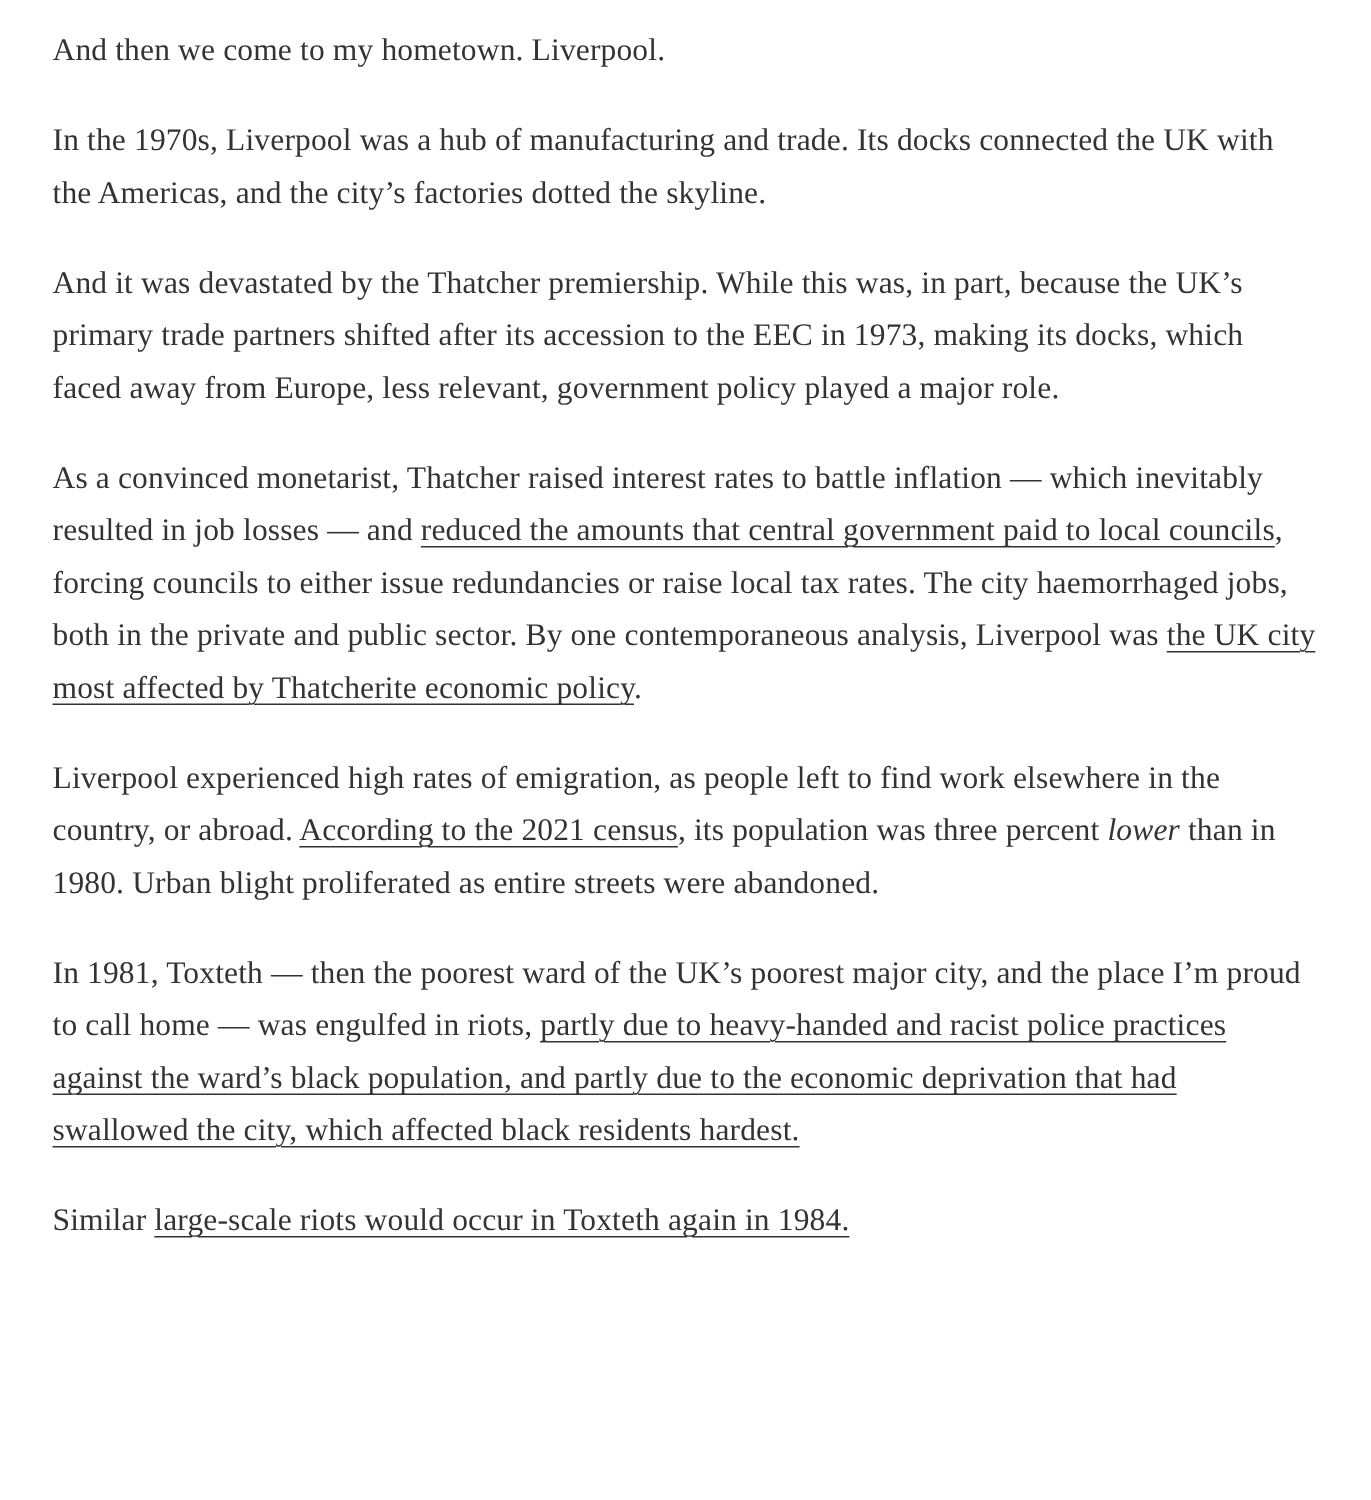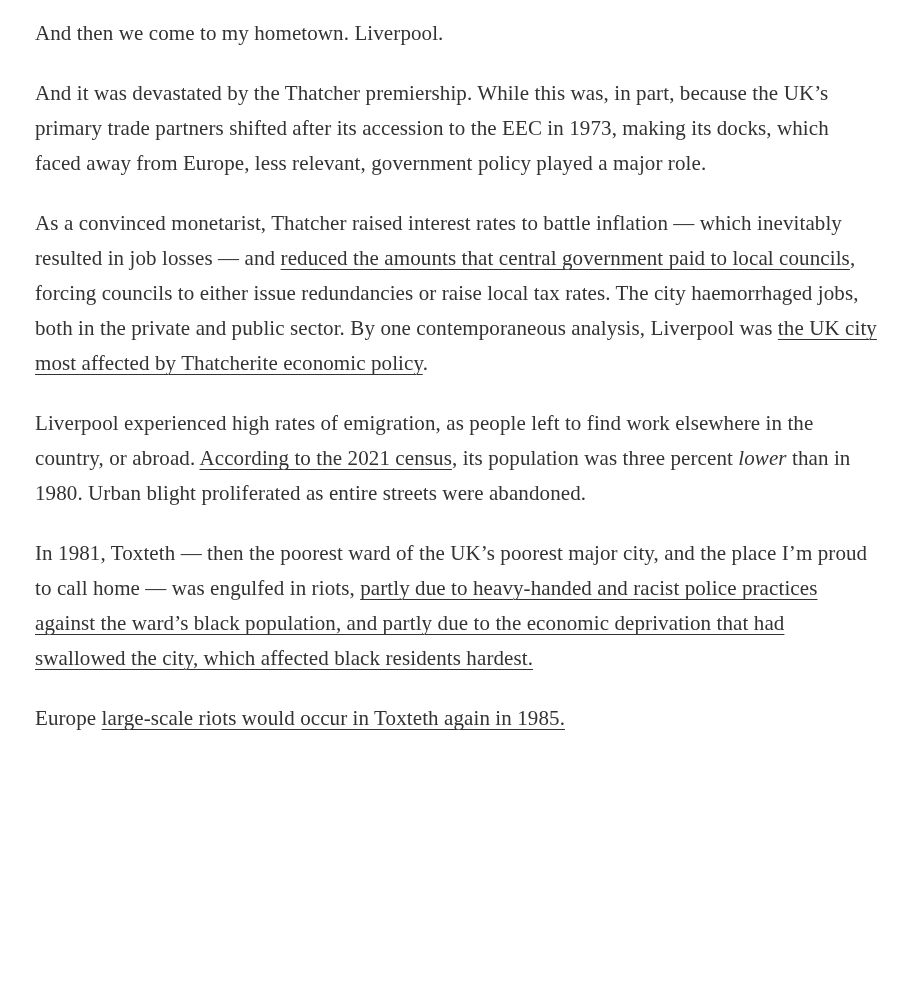--- a/index.html
+++ b/index.html
@@ -35,18 +35,19 @@
     cursor: pointer;
   }
   em {
   }
 </style>
 </head>
 <body style="background: rgb(255, 255, 255); color: rgb(51, 51, 51);">
 
 <main data-name="article-body">
     <p class="para" data-name="paragraph"><span data-name="text-run">And then we come to my hometown. Liverpool.</span></p>
+    <p class="para" data-name="paragraph"><span data-name="text-run">In the 1970s, Liverpool was a hub of manufacturing and trade. Its docks connected the UK with the Americas, and the city’s factories dotted the skyline.</span></p>
     <p class="para" data-name="paragraph"><span data-name="text-run">And it was devastated by the Thatcher premiership. While this was, in part, because the UK’s primary trade partners shifted after its accession to the EEC in 1973, making its docks, which faced away from Europe, less relevant, government policy played a major role.</span></p>
     <p class="para" data-name="paragraph"><span data-name="text-run">As a convinced monetarist, Thatcher raised interest rates to battle inflation — which inevitably resulted in job losses — and </span><a class="inline-link" href="#" data-name="inline-link">reduced the amounts that central government paid to local councils</a><span data-name="text-run">, forcing councils to either issue redundancies or raise local tax rates. The city haemorrhaged jobs, both in the private and public sector. By one contemporaneous analysis, Liverpool was </span><a class="inline-link" href="#" data-name="inline-link">the UK city most affected by Thatcherite economic policy</a><span data-name="text-run">.</span></p>
     <p class="para" data-name="paragraph"><span data-name="text-run">Liverpool experienced high rates of emigration, as people left to find work elsewhere in the country, or abroad. </span><a class="inline-link" href="#" data-name="inline-link">According to the 2021 census</a><span data-name="text-run">, its population was three percent </span><em data-name="emphasis-text">lower</em><span data-name="text-run"> than in 1980. Urban blight proliferated as entire streets were abandoned.</span></p>
     <p class="para" data-name="paragraph"><span data-name="text-run">In 1981, Toxteth — then the poorest ward of the UK’s poorest major city, and the place I’m proud to call home — was engulfed in riots, </span><a class="inline-link" href="#" data-name="inline-link">partly due to heavy-handed and racist police practices against the ward’s black population, and partly due to the economic deprivation that had swallowed the city, which affected black residents hardest.</a></p>
-    <p class="para" data-name="paragraph"><span data-name="text-run">Europe </span><a class="inline-link" href="#" data-name="inline-link">large-scale riots would occur in Toxteth again in 1985.</a></p>
+    <p class="para" data-name="paragraph"><span data-name="text-run">Similar </span><a class="inline-link" href="#" data-name="inline-link">large-scale riots would occur in Toxteth again in 1984.</a></p>
   </main>
 
 </body></html>

